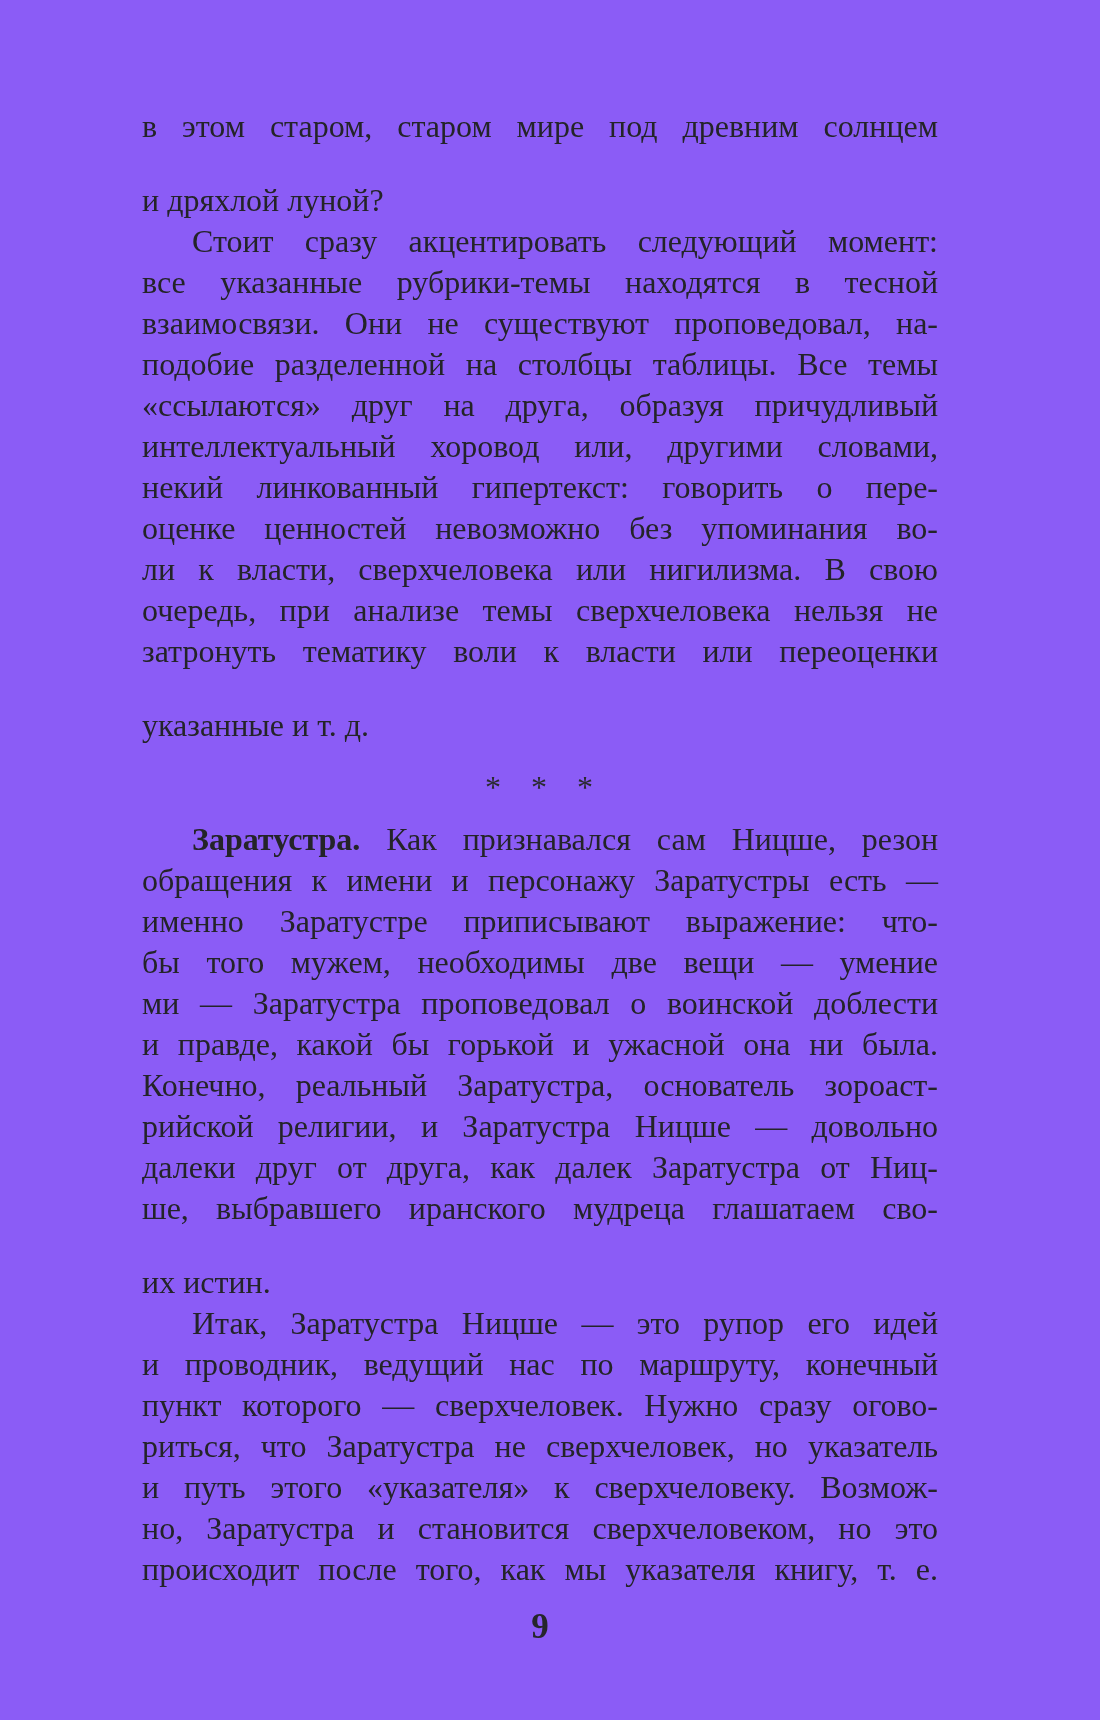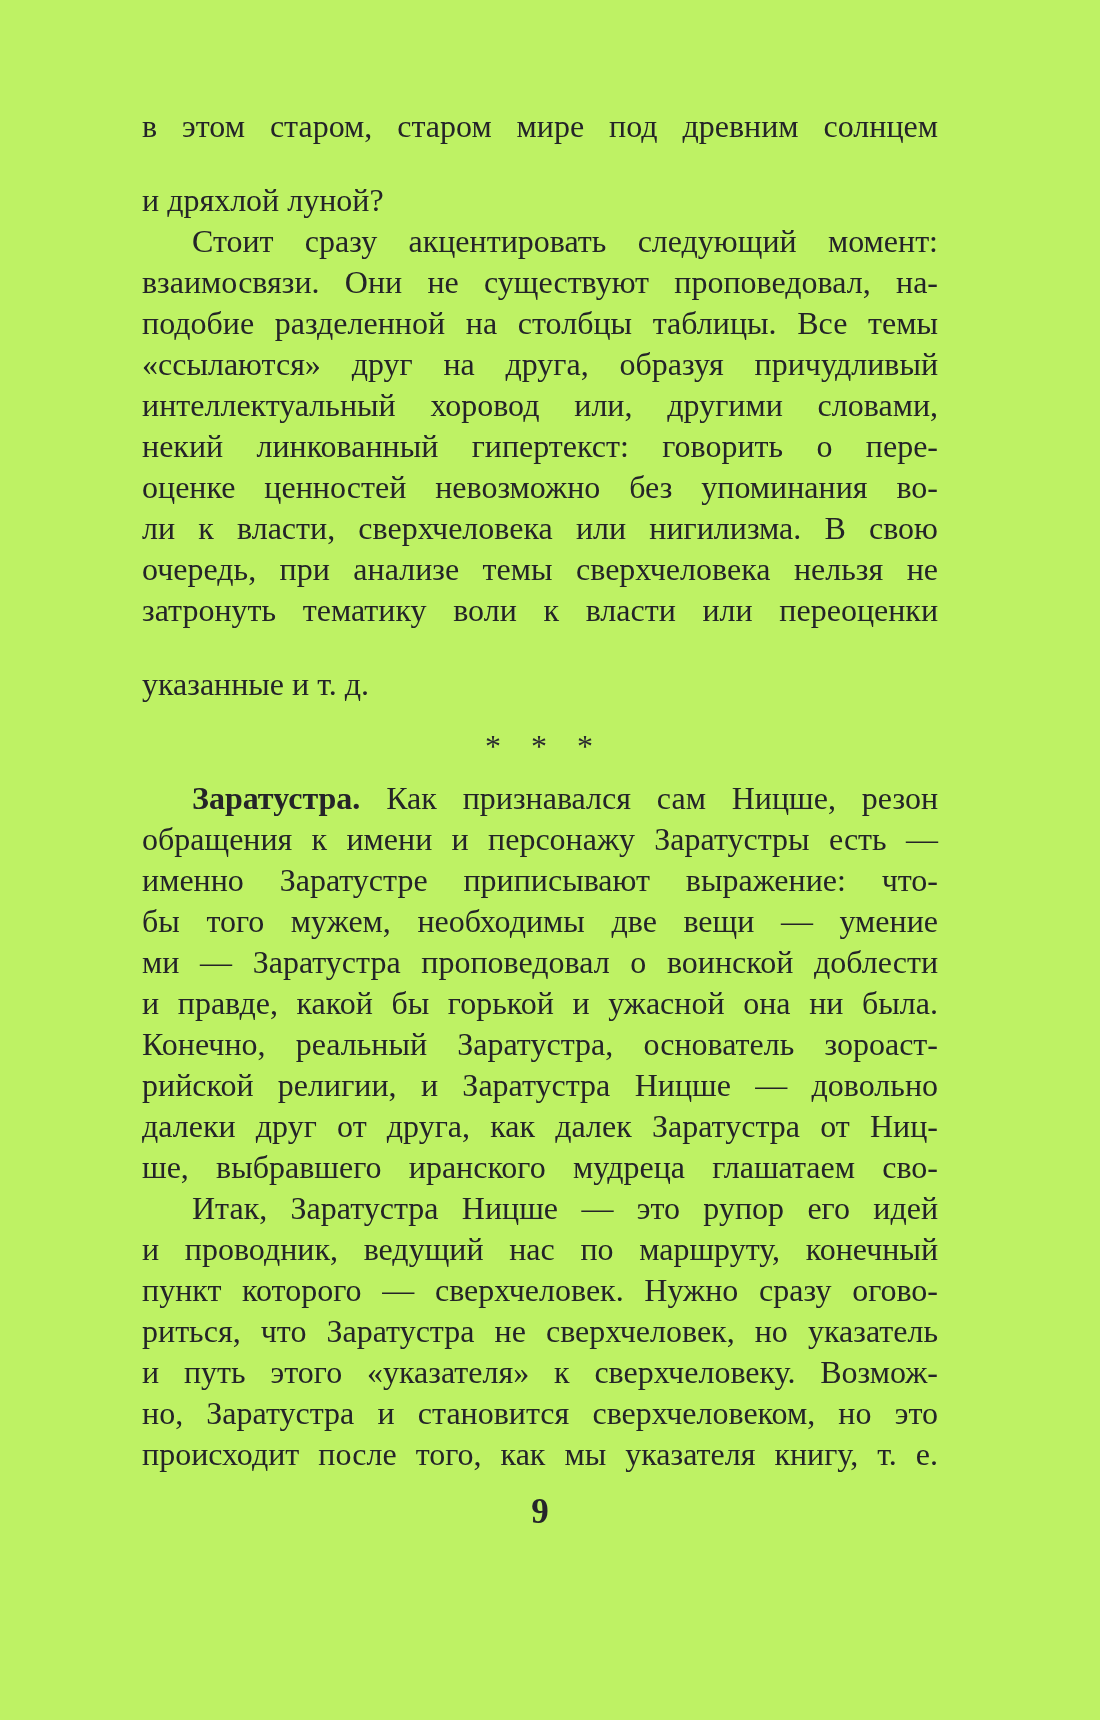--- a/index.html
+++ b/index.html
@@ -11,21 +11,21 @@
     height: 1720px;
     background: #ffffff;
     position: relative;
     font-family: "Liberation Serif", "DejaVu Serif", serif;
     color: #242428;
     overflow: hidden;
   }
   .page {
     position: absolute;
     inset: 0;
-    background: #bef264;
+    background: #8b5cf6;
   }
   .text-column {
     position: absolute;
     left: 142px;
     top: 106px;
     width: 796px;
     font-size: 32px;
     line-height: 41px;
   }
   .paragraph { margin: 0; }
@@ -64,20 +64,21 @@
 <body>
 
 <div class="page">
   <div class="text-column" id="text-column">
       <div class="paragraph">
         <div class="line">в этом старом, старом мире под древним солнцем</div>
         <div class="line last">и дряхлой луной?</div>
       </div>
       <div class="paragraph">
         <div class="line indent">Стоит сразу акцентировать следующий момент:</div>
+        <div class="line">все указанные рубрики-темы находятся в тесной</div>
         <div class="line">взаимосвязи. Они не существуют проповедовал, на-</div>
         <div class="line">подобие разделенной на столбцы таблицы. Все темы</div>
         <div class="line">«ссылаются» друг на друга, образуя причудливый</div>
         <div class="line">интеллектуальный хоровод или, другими словами,</div>
         <div class="line">некий линкованный гипертекст: говорить о пере-</div>
         <div class="line">оценке ценностей невозможно без упоминания во-</div>
         <div class="line">ли к власти, сверхчеловека или нигилизма. В свою</div>
         <div class="line">очередь, при анализе темы сверхчеловека нельзя не</div>
         <div class="line">затронуть тематику воли к власти или переоценки</div>
         <div class="line last">указанные и т. д.</div>
@@ -87,20 +88,21 @@
         <div class="line indent"><span class="lead-term">Заратустра.</span> Как признавался сам Ницше, резон</div>
         <div class="line">обращения к имени и персонажу Заратустры есть —</div>
         <div class="line">именно Заратустре приписывают выражение: что-</div>
         <div class="line">бы того мужем, необходимы две вещи — умение</div>
         <div class="line">ми — Заратустра проповедовал о воинской доблести</div>
         <div class="line">и правде, какой бы горькой и ужасной она ни была.</div>
         <div class="line">Конечно, реальный Заратустра, основатель зороаст-</div>
         <div class="line">рийской религии, и Заратустра Ницше — довольно</div>
         <div class="line">далеки друг от друга, как далек Заратустра от Ниц-</div>
         <div class="line">ше, выбравшего иранского мудреца глашатаем сво-</div>
+        <div class="line last">их истин.</div>
       </div>
       <div class="paragraph">
         <div class="line indent">Итак, Заратустра Ницше — это рупор его идей</div>
         <div class="line">и проводник, ведущий нас по маршруту, конечный</div>
         <div class="line">пункт которого — сверхчеловек. Нужно сразу огово-</div>
         <div class="line">риться, что Заратустра не сверхчеловек, но указатель</div>
         <div class="line">и путь этого «указателя» к сверхчеловеку. Возмож-</div>
         <div class="line">но, Заратустра и становится сверхчеловеком, но это</div>
         <div class="line">происходит после того, как мы указателя книгу, т. е.</div>
       </div>

